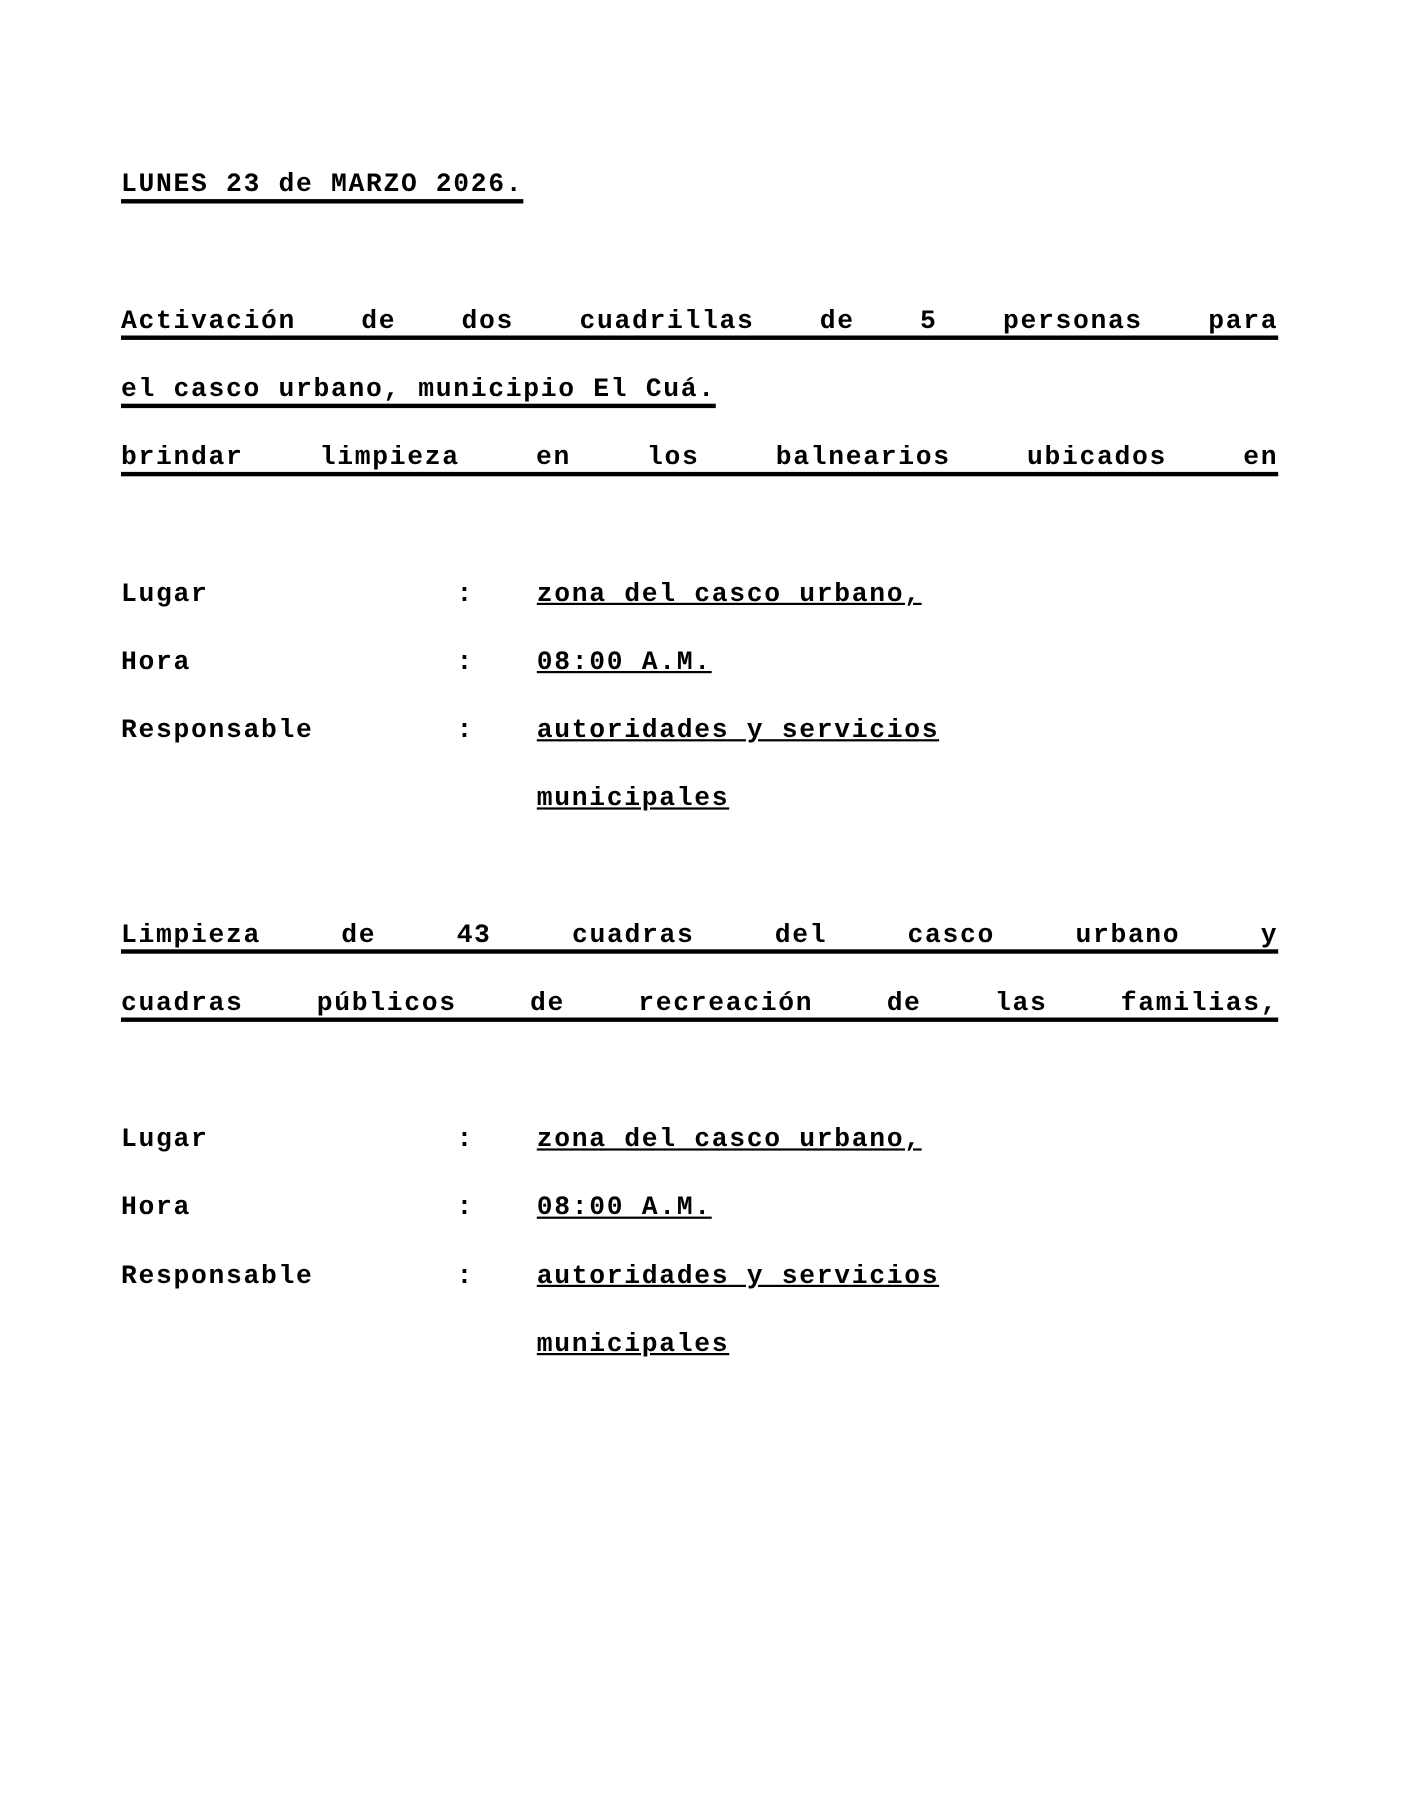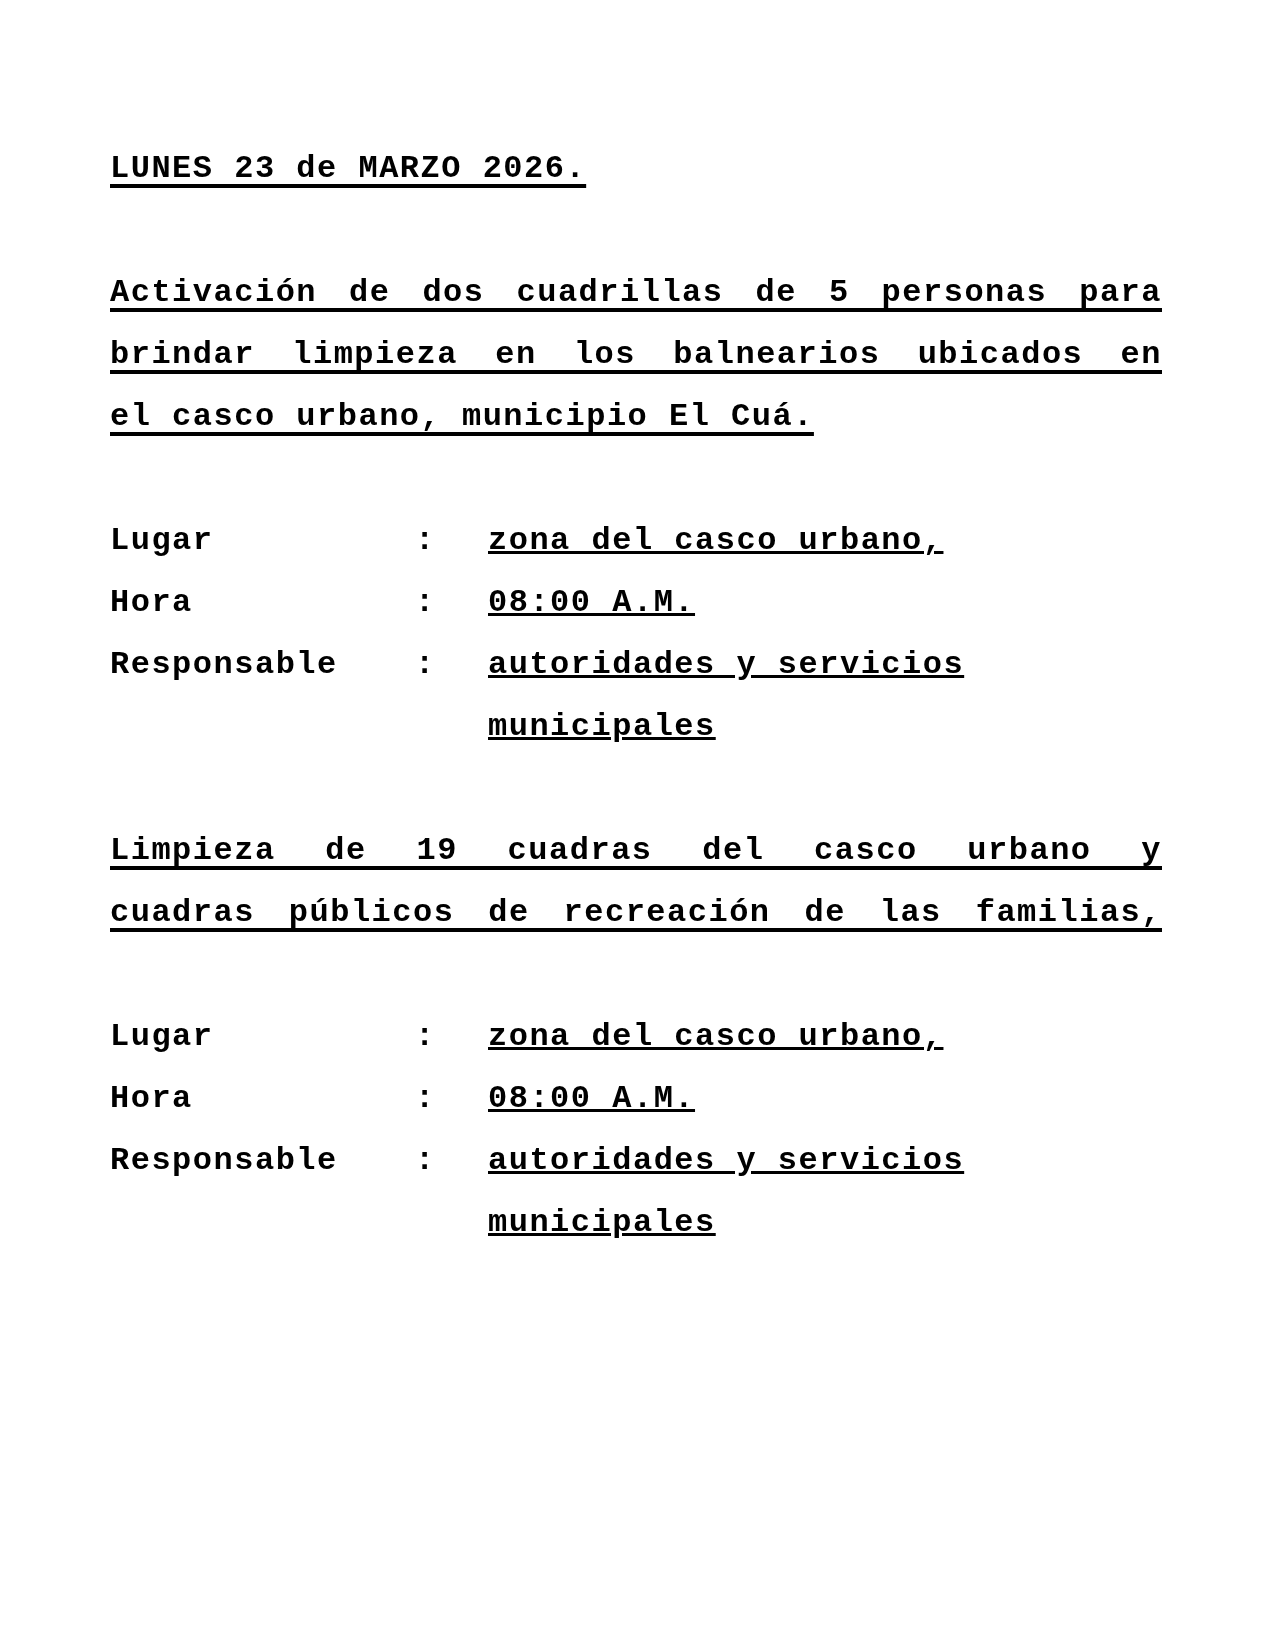--- a/index.html
+++ b/index.html
@@ -10,21 +10,21 @@
   .page {
     position: relative;
     width: 1275px;
     height: 1650px;
     box-sizing: border-box;
     padding: 138px 113px 0 110px;
     background: #ffffff;
     color: #000000;
     font-family: "Liberation Mono", "DejaVu Sans Mono", monospace;
     font-weight: 700;
-    font-size: 32px;
+    font-size: 24px;
     line-height: 62px;
     letter-spacing: 1.5px;
     overflow: hidden;
   }
   .title {
     text-decoration: underline;
     text-decoration-thickness: 4px;
     text-underline-offset: 7px;
     text-decoration-skip-ink: none;
     white-space: nowrap;
@@ -50,22 +50,22 @@
 </head>
 <body>
 
 <div class="page">
 
   <div class="title">LUNES 23 de MARZO 2026.</div>
 
   <section>
     <div class="heading">
       <div class="hline just">Activación de dos cuadrillas de 5 personas para</div>
+      <div class="hline end">el casco urbano, municipio El Cuá.</div>
       <div class="hline just">brindar limpieza en los balnearios ubicados en</div>
-      <div class="hline end">el casco urbano, municipio El Cuá.</div>
     </div>
 
     <div class="details">
       <div class="drow">
         <div class="dlabel">Lugar</div>
         <div class="dcolon">:</div>
         <div class="dvalue">
           <div>zona del casco urbano,</div>
         </div>
       </div>
@@ -82,21 +82,21 @@
         <div class="dvalue">
           <div>autoridades y servicios</div>
           <div>municipales</div>
         </div>
       </div>
     </div>
   </section>
 
   <section>
     <div class="heading">
-      <div class="hline just">Limpieza de 19 cuadras del casco urbano y</div>
+      <div class="hline just">Limpieza de 43 cuadras del casco urbano y</div>
       <div class="hline just">cuadras públicos de recreación de las familias,</div>
     </div>
 
     <div class="details">
       <div class="drow">
         <div class="dlabel">Lugar</div>
         <div class="dcolon">:</div>
         <div class="dvalue">
           <div>zona del casco urbano,</div>
         </div>

